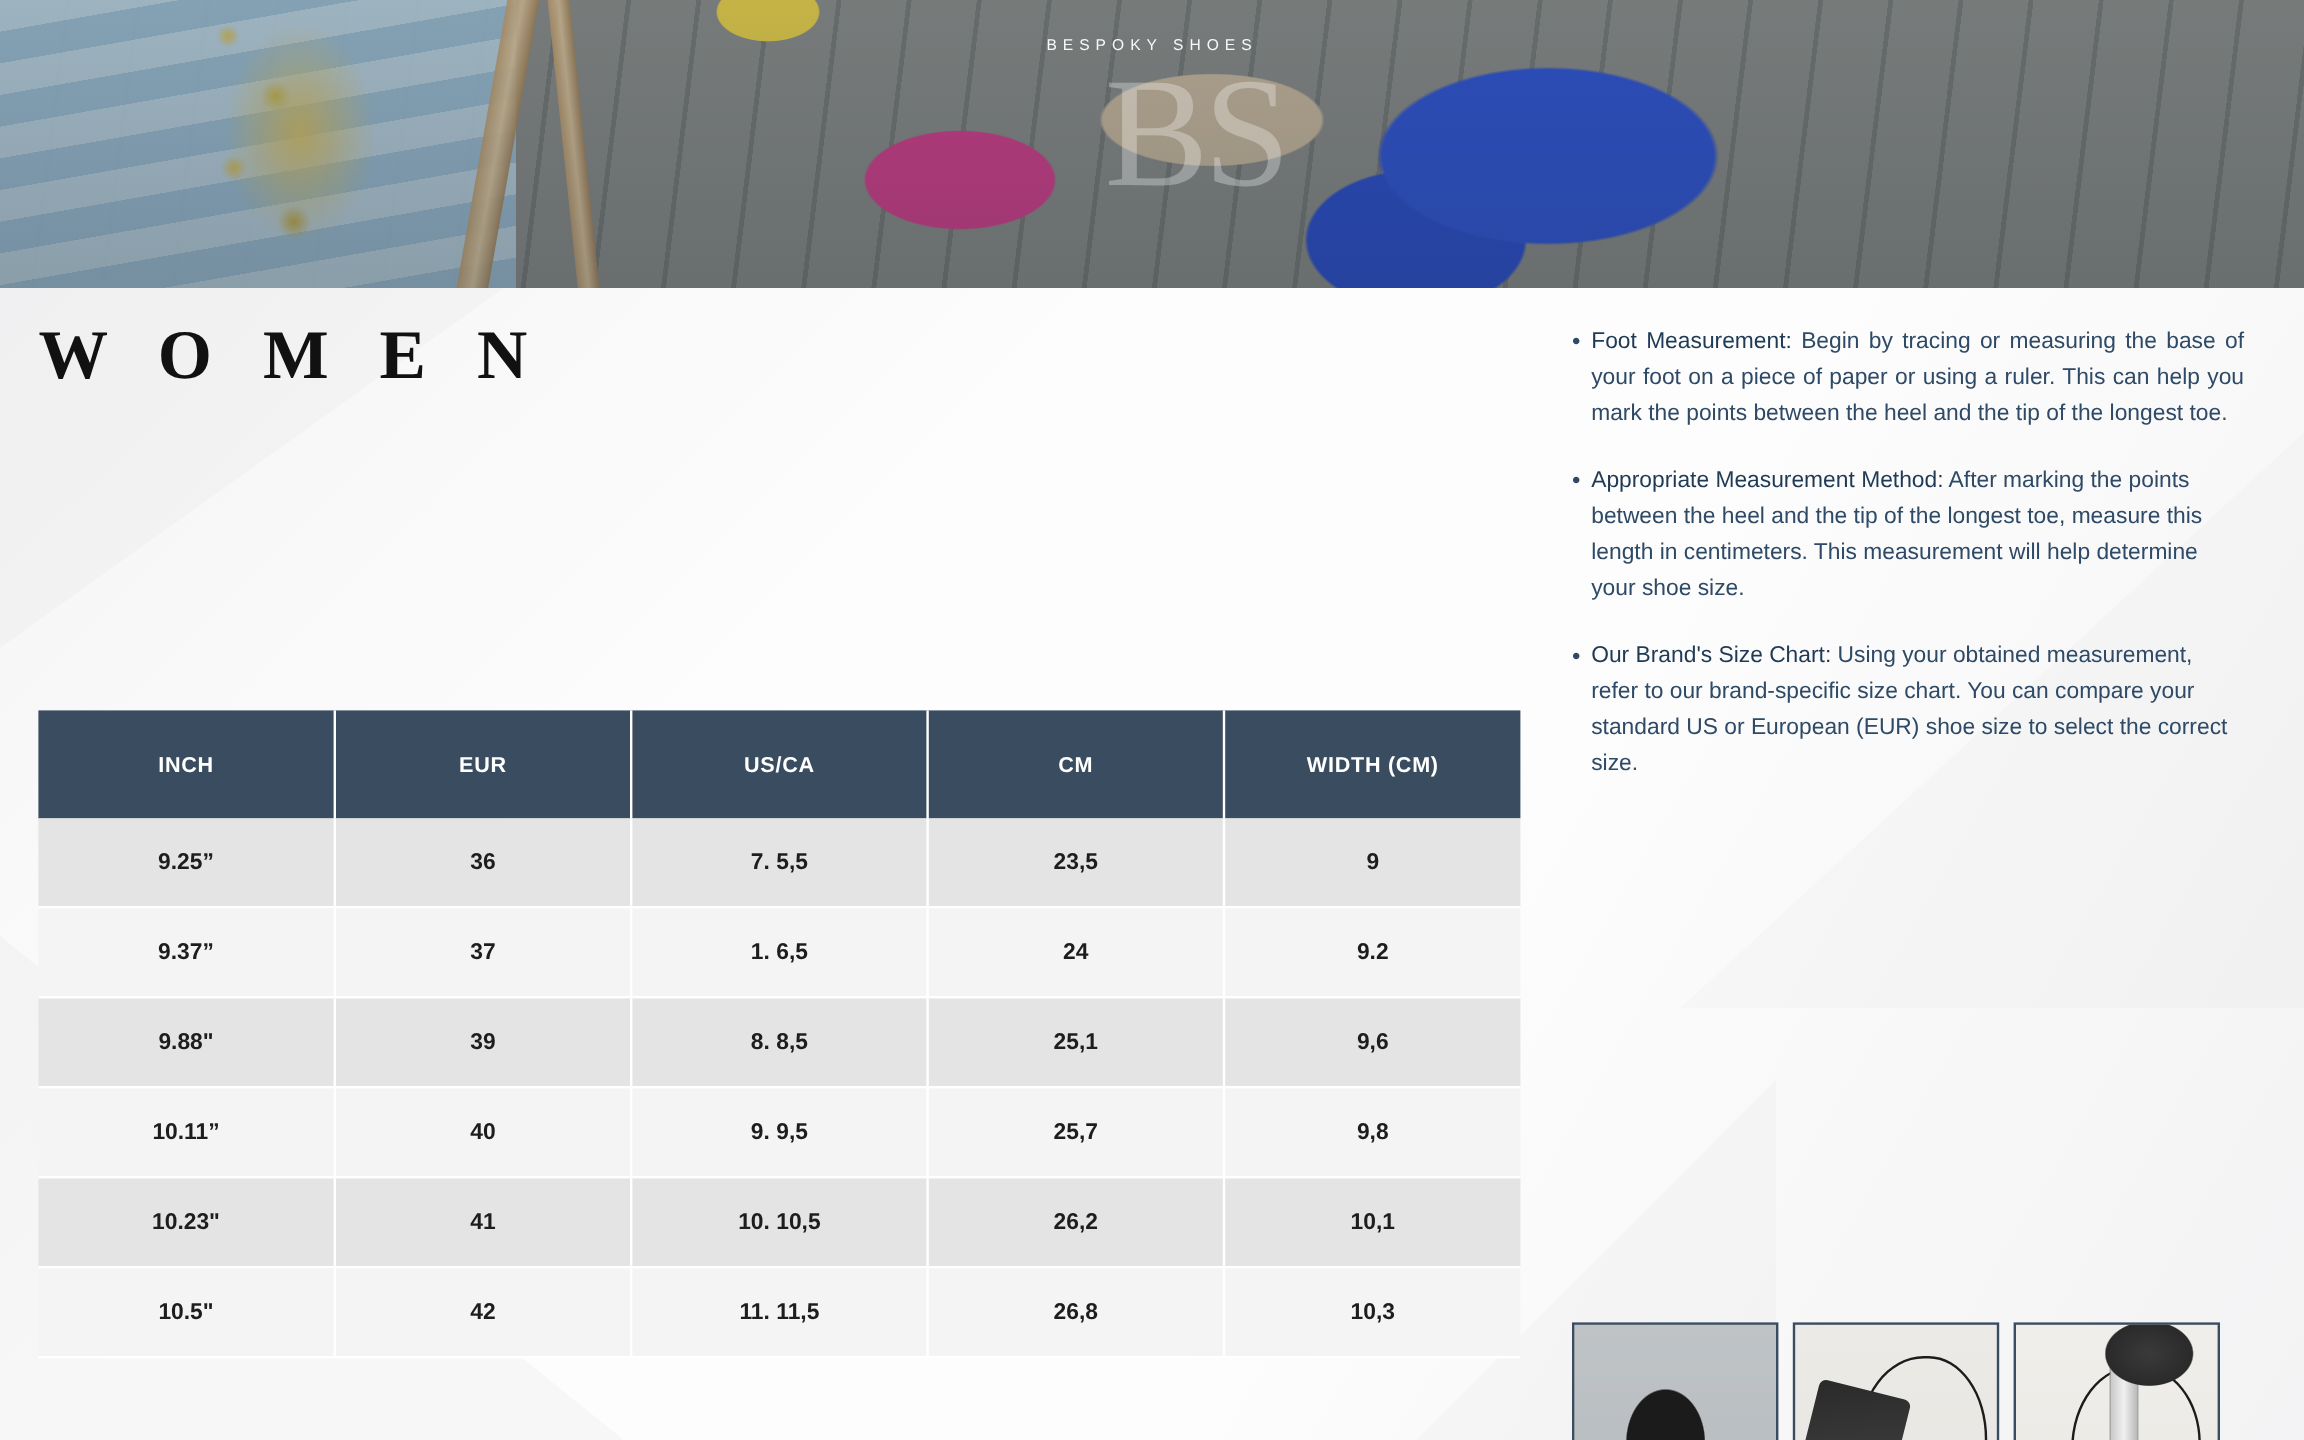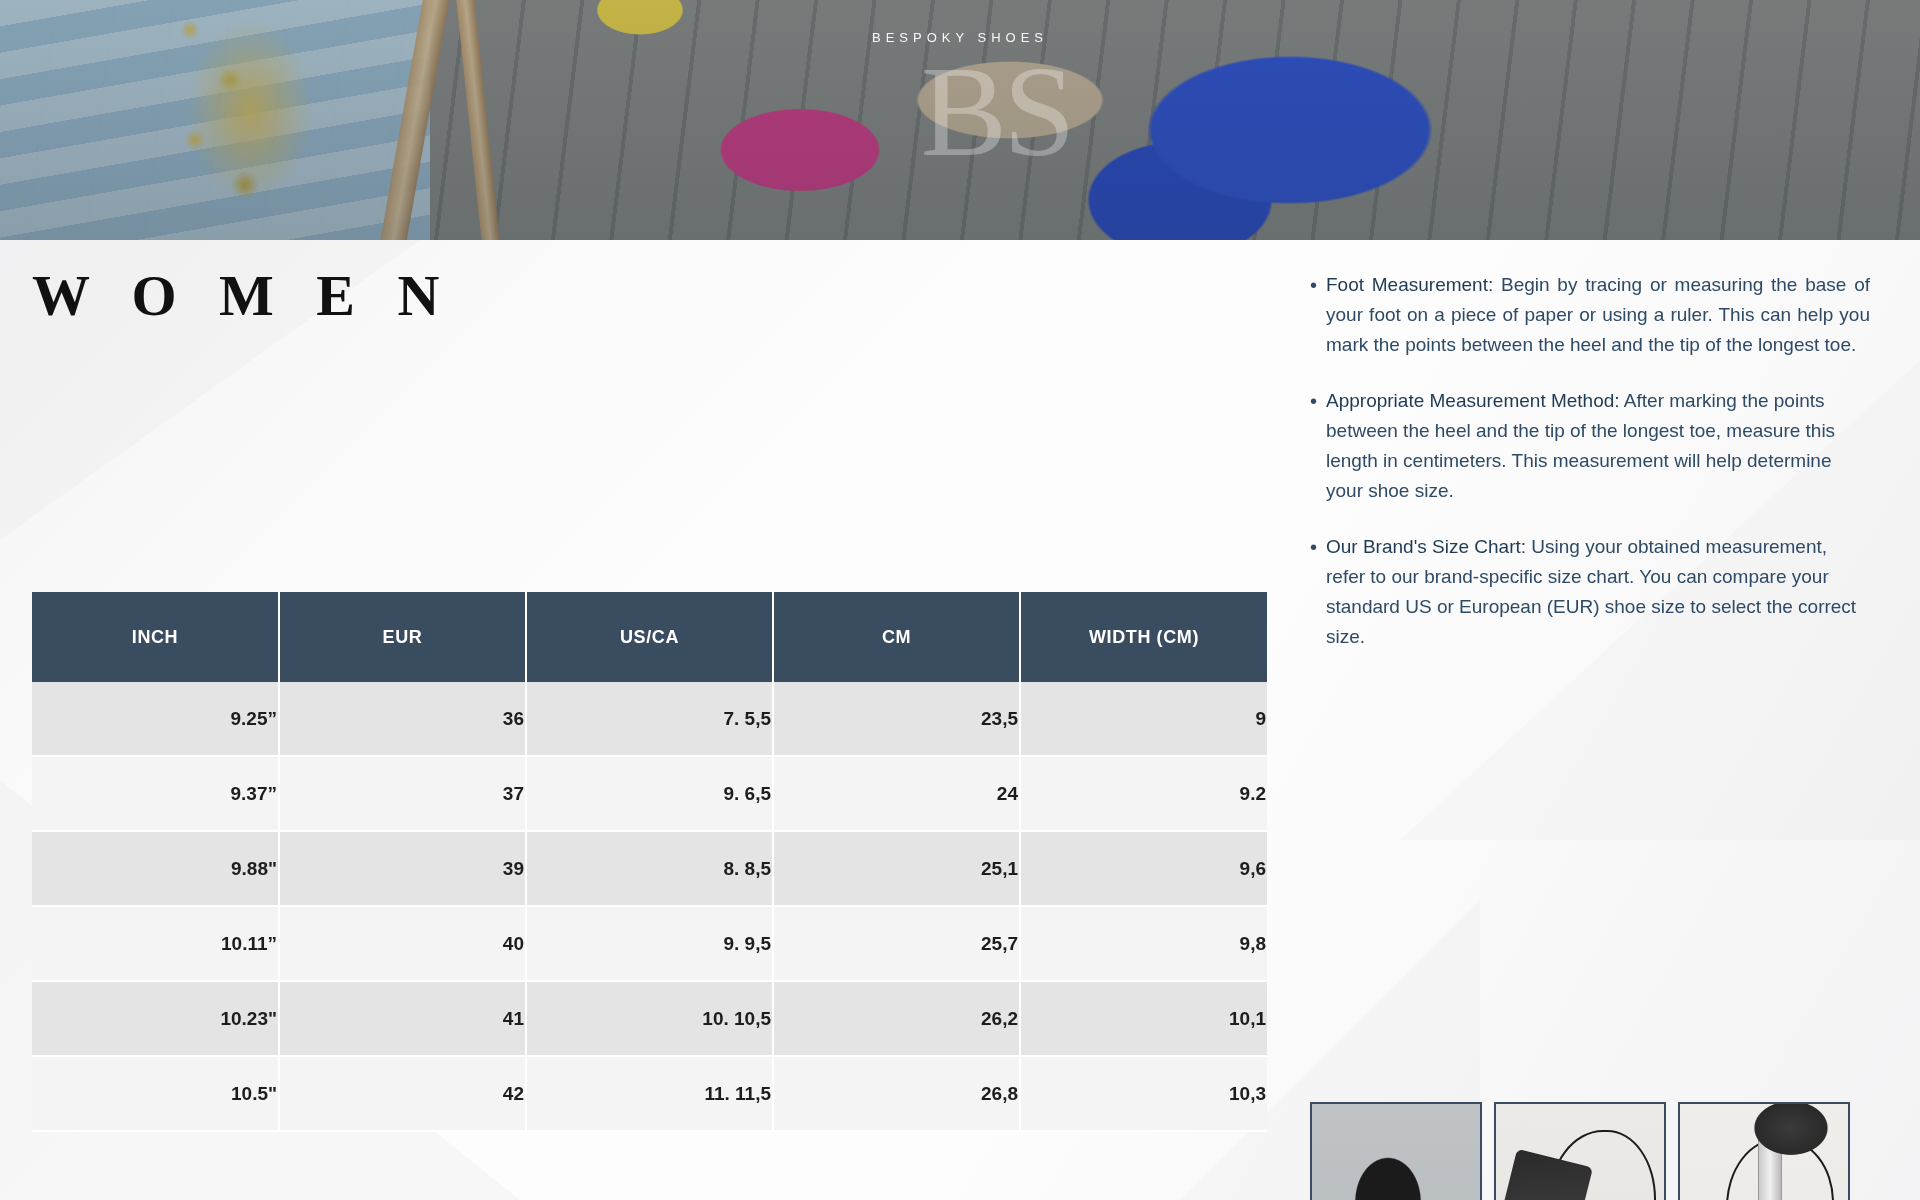--- a/index.html
+++ b/index.html
@@ -173,21 +173,21 @@
     background: #3a4d60;
     color: #ffffff;
     font-size: 18px;
     font-weight: 700;
     letter-spacing: .6px;
     height: 88px;
     border-right: 2px solid #ffffff;
   }
   table.size-table th:last-child { border-right: none; }
   table.size-table td {
-    text-align: right;
+    text-align: center;
     font-size: 19px;
     font-weight: 700;
     color: #1d1d1d;
     height: 71px;
     border-right: 2px solid #ffffff;
     border-bottom: 2px solid #ffffff;
     margin-left: 12px;
   }
   table.size-table td:last-child { border-right: none; }
   table.size-table tbody tr:nth-child(odd) td { background: #e4e4e4; }
@@ -334,21 +334,21 @@
           <tr>
             <td>9.25”</td>
             <td>36</td>
             <td>7. 5,5</td>
             <td>23,5</td>
             <td>9</td>
           </tr>
           <tr>
             <td>9.37”</td>
             <td>37</td>
-            <td>9. 6,5</td>
+            <td>1. 6,5</td>
             <td>24</td>
             <td>9.2</td>
           </tr>
           <tr>
             <td>9.88"</td>
             <td>39</td>
             <td>8. 8,5</td>
             <td>25,1</td>
             <td>9,6</td>
           </tr>

